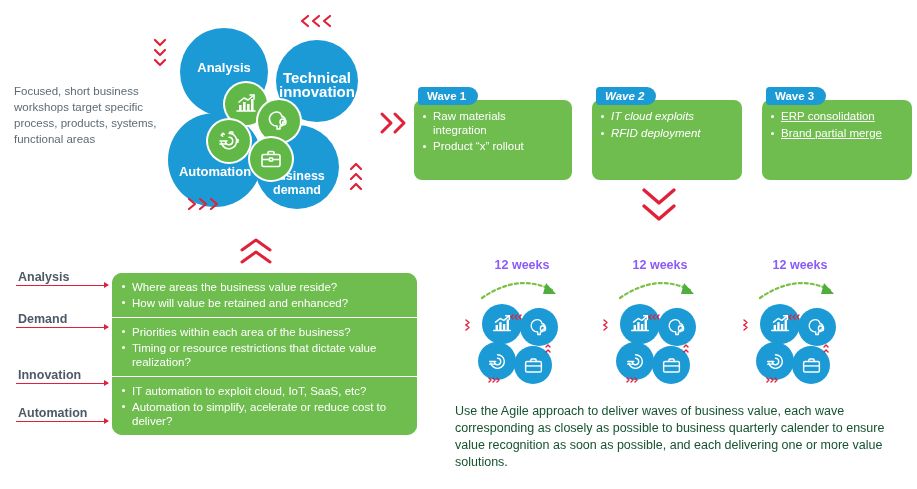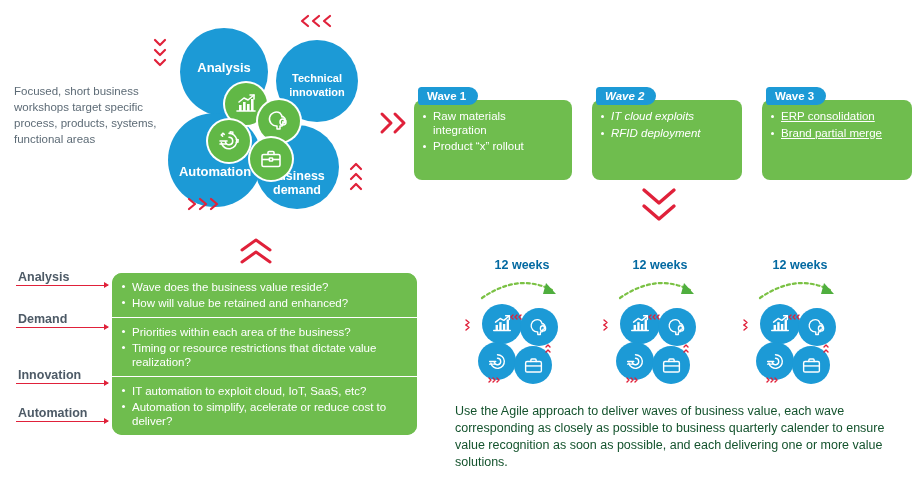--- a/index.html
+++ b/index.html
@@ -24,21 +24,21 @@
   #flower{left:150px;top:10px;width:240px;height:220px;}
   .bigcircle{
     position:absolute;border-radius:50%;
     background:#1c9ad6;
     display:flex;align-items:center;justify-content:center;
     color:#ffffff;font-weight:bold;text-align:center;
     line-height:14px;
   }
   #circle-analysis{left:30px;top:18px;width:88px;height:88px;font-size:13px;}
   #circle-analysis .lbl{transform:translateY(-4px);}
-  #circle-technical{left:126px;top:30px;width:82px;height:82px;font-size:11px;}
+  #circle-technical{left:126px;top:30px;width:82px;height:82px;font-size:15px;}
   #circle-technical .lbl{transform:translateY(4px);}
   #circle-automation{left:18px;top:103px;width:94px;height:94px;font-size:13px;}
   #circle-automation .lbl{transform:translateY(12px);}
   #circle-business{left:105px;top:115px;width:84px;height:84px;font-size:12.5px;}
   #circle-business .lbl{transform:translateY(16px);}
 
   .greenicon{
     position:absolute;border-radius:50%;
     background:#61b846;
     display:flex;align-items:center;justify-content:center;
@@ -127,21 +127,21 @@
     width:3px;height:3px;background:#ffffff;border-radius:50%;
   }
 
   
   .weeks-group{position:absolute;top:258px;width:120px;}
   #weeks1{left:462px;}
   #weeks2{left:600px;}
   #weeks3{left:740px;}
   .weeks-title{
     text-align:center;font-size:12.5px;font-weight:bold;
-    color:#0369a1;margin-bottom:4px;
+    color:#8b5cf6;margin-bottom:4px;
   }
   .weeks-arc{position:relative;height:26px;}
   .cluster{position:relative;height:82px;margin:0 auto;width:104px;}
   .bcircle{
     position:absolute;border-radius:50%;background:#1c9ad6;
     display:flex;align-items:center;justify-content:center;
   }
   .bc1{left:12px;top:2px;width:40px;height:40px;}
   .bc2{left:50px;top:6px;width:38px;height:38px;}
   .bc3{left:8px;top:40px;width:38px;height:38px;}
@@ -309,21 +309,21 @@
 </div>
 <div class="side-label" id="label-automation">
   <span class="txt">Automation</span>
   <span class="rule"></span>
 </div>
 
 <div class="abs" id="green-stack">
 
   <div class="qblock">
     <ul>
-      <li>Wave does the business value reside?</li>
+      <li>Where areas the business value reside?</li>
       <li>How will value be retained and enhanced?</li>
     </ul>
   </div>
 
   <div class="qblock">
     <ul>
       <li>Priorities within each area of the business?</li>
       <li>Timing or resource restrictions that dictate value realization?</li>
     </ul>
   </div>

